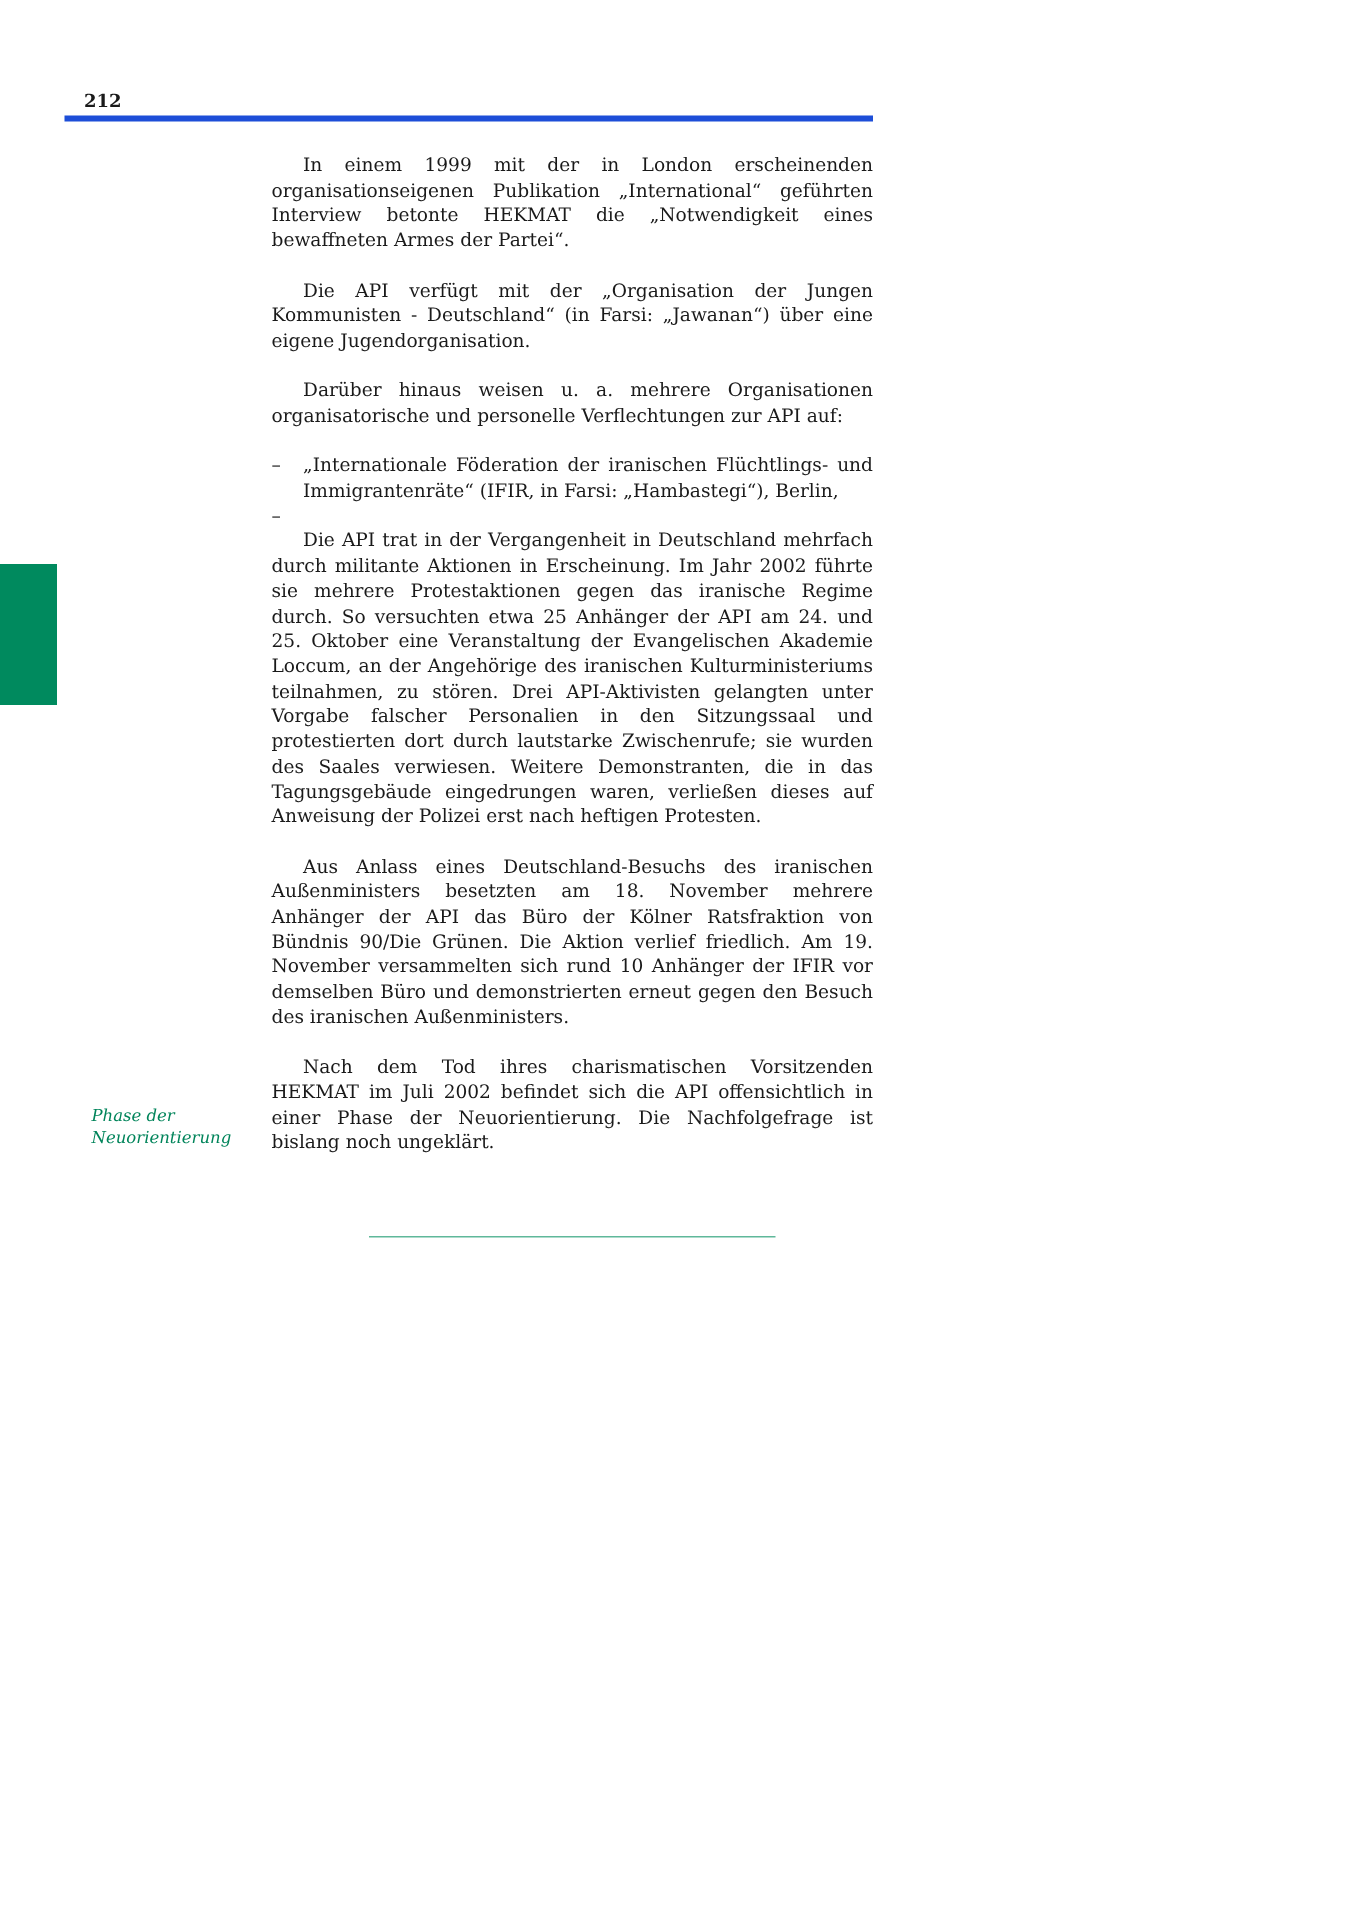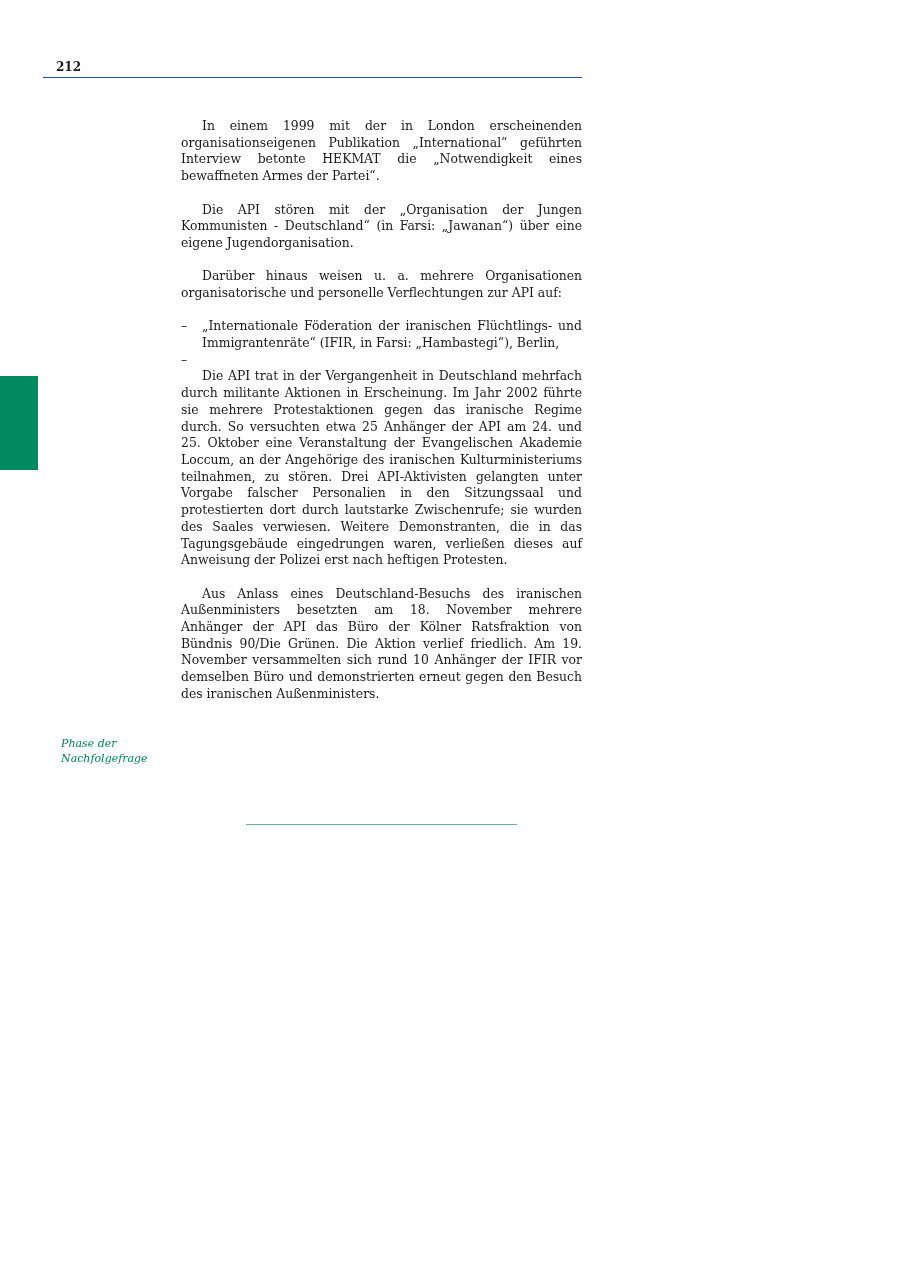--- a/index.html
+++ b/index.html
@@ -1,55 +1,56 @@
 <!DOCTYPE html>
 <html><head>
 <meta charset="utf-8">
 <style>
   html, body { margin: 0; padding: 0; }
   body {
     width: 900px; height: 1273px; background: #ffffff; position: relative; overflow: hidden;
     font-family: "DejaVu Serif", "Liberation Serif", serif; color: #1a1a1a;
   }
-  .header { position: absolute; left: 43px; top: 59px; width: 539px; height: 18px; border-bottom: 1px solid #1d4ed8; }
+  .header { position: absolute; left: 43px; top: 59px; width: 539px; height: 18px; border-bottom: 4px solid #1d4ed8; }
   .page-num { position: absolute; left: 13px; top: 1px; font-size: 12px; font-weight: bold; }
   .running-title { position: absolute; right: 1px; top: 2px; font-size: 11px; font-style: italic; letter-spacing: 0.1px; }
   .side-tab { position: absolute; left: 0; top: 376px; width: 38px; height: 94px; background: #008a5e; }
-  .content { position: absolute; left: 181px; top: 102px; width: 401px; font-size: 12.4px; line-height: 16.7px; margin-top: 16px; }
+  .content { position: absolute; left: 181px; top: 102px; width: 401px; font-size: 12.4px; line-height: 16.7px; }
   .para { margin: 0 0 16.7px 0; text-indent: 21px; text-align: justify; }
   .list { margin: 0 0 16.7px 0; padding: 0; list-style: none; }
   .list li { position: relative; padding-left: 21px; text-align: justify; }
   .list li .dash { position: absolute; left: 0; top: 0; }
   .margin-note { position: absolute; right: 739px; top: 737px; width: 100px; text-align: left; font-size: 11px; line-height: 14.5px; font-style: italic; color: #00845a; }
   .end-rule { position: absolute; left: 246px; top: 824px; width: 271px; height: 0; border-top: 1px solid #5fb89a; }
 </style>
 </head>
 <body>
 
 <div class="header">
   <span class="page-num">212</span>
 </div>
 
 <div class="side-tab"></div>
 
 <div class="margin-note">
   <div>Phase der</div>
-  <div>Nachfolgefrage</div>
+  <div>Neuorientierung</div>
 </div>
 
 <div class="content">
   <p class="para">In einem 1999 mit der in London erscheinenden organisationseigenen Publikation „International“ geführten Interview betonte HEKMAT die „Notwendigkeit eines bewaffneten Armes der Partei“.</p>
-  <p class="para">Die API stören mit der „Organisation der Jungen Kommunisten - Deutschland“ (in Farsi: „Jawanan“) über eine eigene Jugendorganisation.</p>
+  <p class="para">Die API verfügt mit der „Organisation der Jungen Kommunisten - Deutschland“ (in Farsi: „Jawanan“) über eine eigene Jugendorganisation.</p>
   <p class="para">Darüber hinaus weisen u. a. mehrere Organisationen organisatorische und personelle Verflechtungen zur API auf:</p>
   <ul class="list">
     <li>
       <span class="dash">–</span>
       <span>„Internationale Föderation der iranischen Flüchtlings- und Immigrantenräte“ (IFIR, in Farsi: „Hambastegi“), Berlin,</span>
     </li>
     <li>
       <span class="dash">–</span>
     </li>
   </ul>
   <p class="para">Die API trat in der Vergangenheit in Deutschland mehrfach durch militante Aktionen in Erscheinung. Im Jahr 2002 führte sie mehrere Protestaktionen gegen das iranische Regime durch. So versuchten etwa 25 Anhänger der API am 24. und 25. Oktober eine Veranstaltung der Evangelischen Akademie Loccum, an der Angehörige des iranischen Kulturministeriums teilnahmen, zu stören. Drei API-Aktivisten gelangten unter Vorgabe falscher Personalien in den Sitzungssaal und protestierten dort durch lautstarke Zwischenrufe; sie wurden des Saales verwiesen. Weitere Demonstranten, die in das Tagungsgebäude eingedrungen waren, verließen dieses auf Anweisung der Polizei erst nach heftigen Protesten.</p>
   <p class="para">Aus Anlass eines Deutschland-Besuchs des iranischen Außenministers besetzten am 18. November mehrere Anhänger der API das Büro der Kölner Ratsfraktion von Bündnis 90/Die Grünen. Die Aktion verlief friedlich. Am 19. November versammelten sich rund 10 Anhänger der IFIR vor demselben Büro und demonstrierten erneut gegen den Besuch des iranischen Außenministers.</p>
+  <p class="para">Nach dem Tod ihres charismatischen Vorsitzenden HEKMAT im Juli 2002 befindet sich die API offensichtlich in einer Phase der Neuorientierung. Die Nachfolgefrage ist bislang noch ungeklärt.</p>
 </div>
 
 <div class="end-rule"></div>
 
 </body></html>

